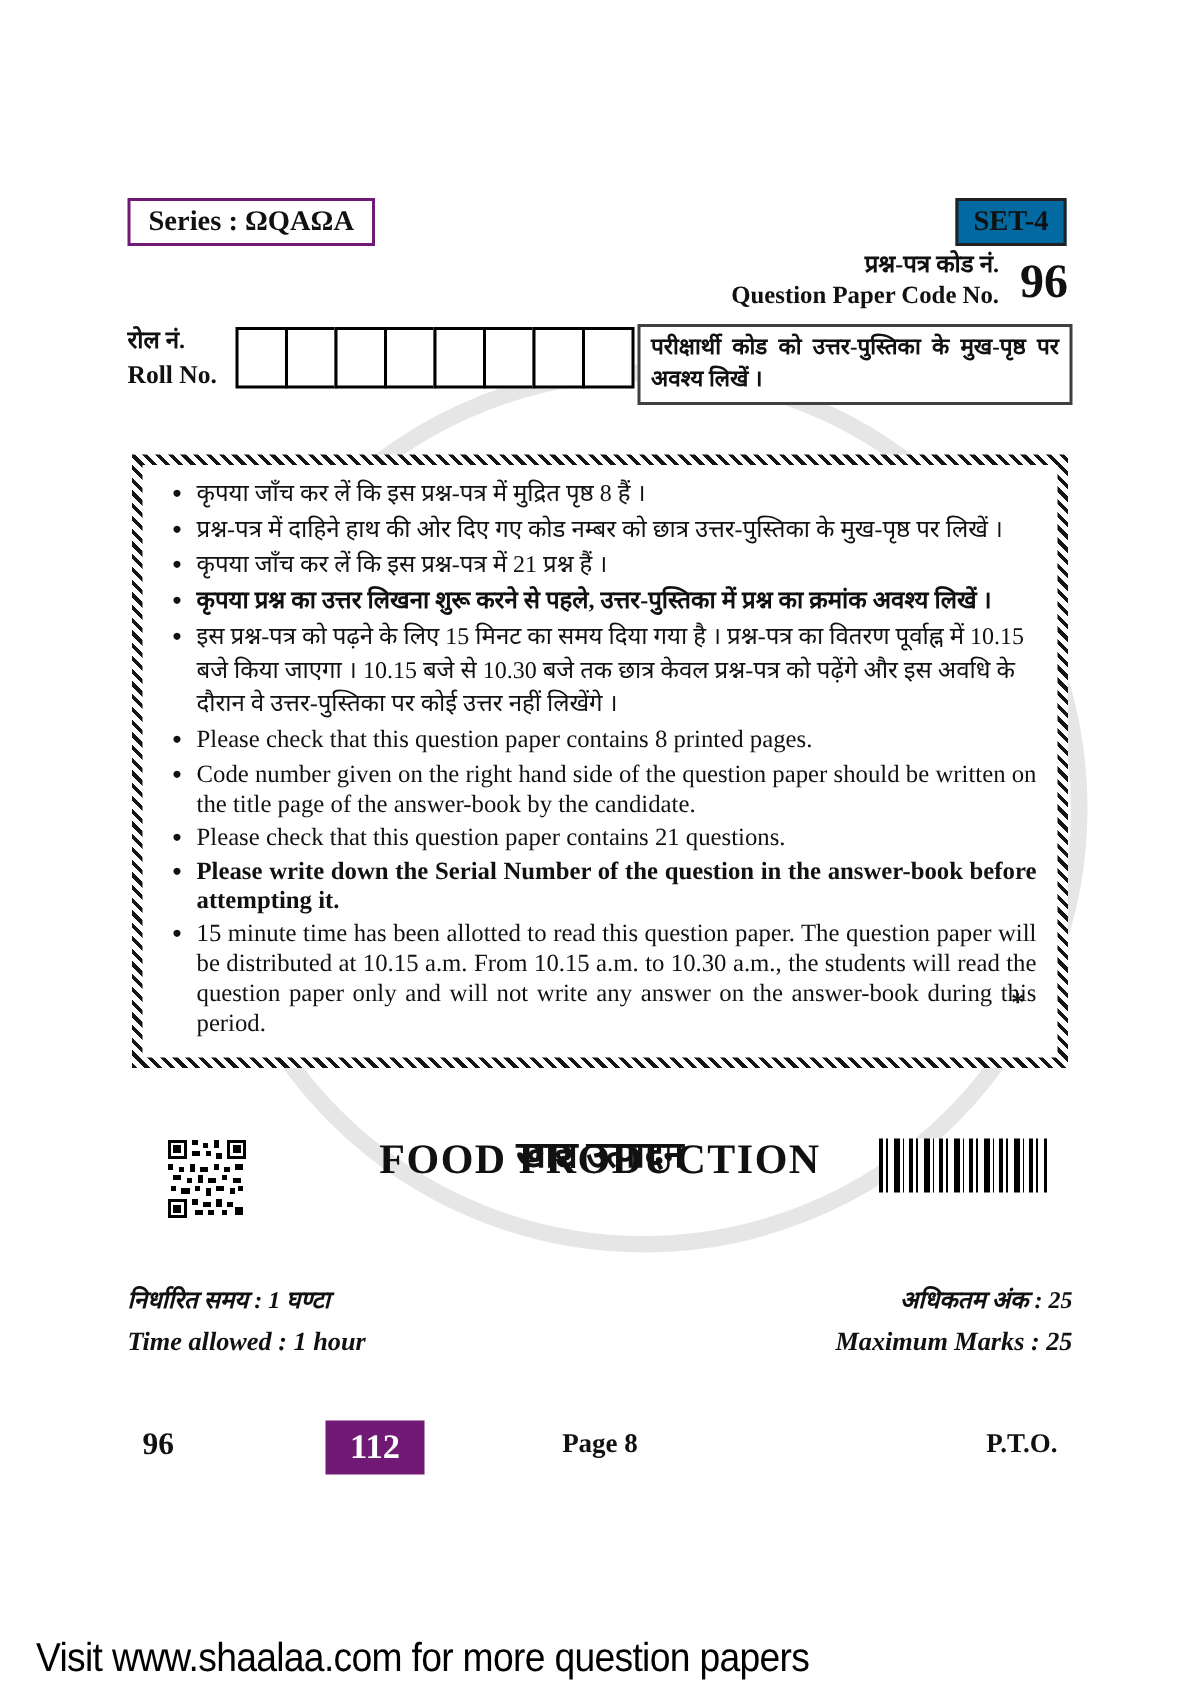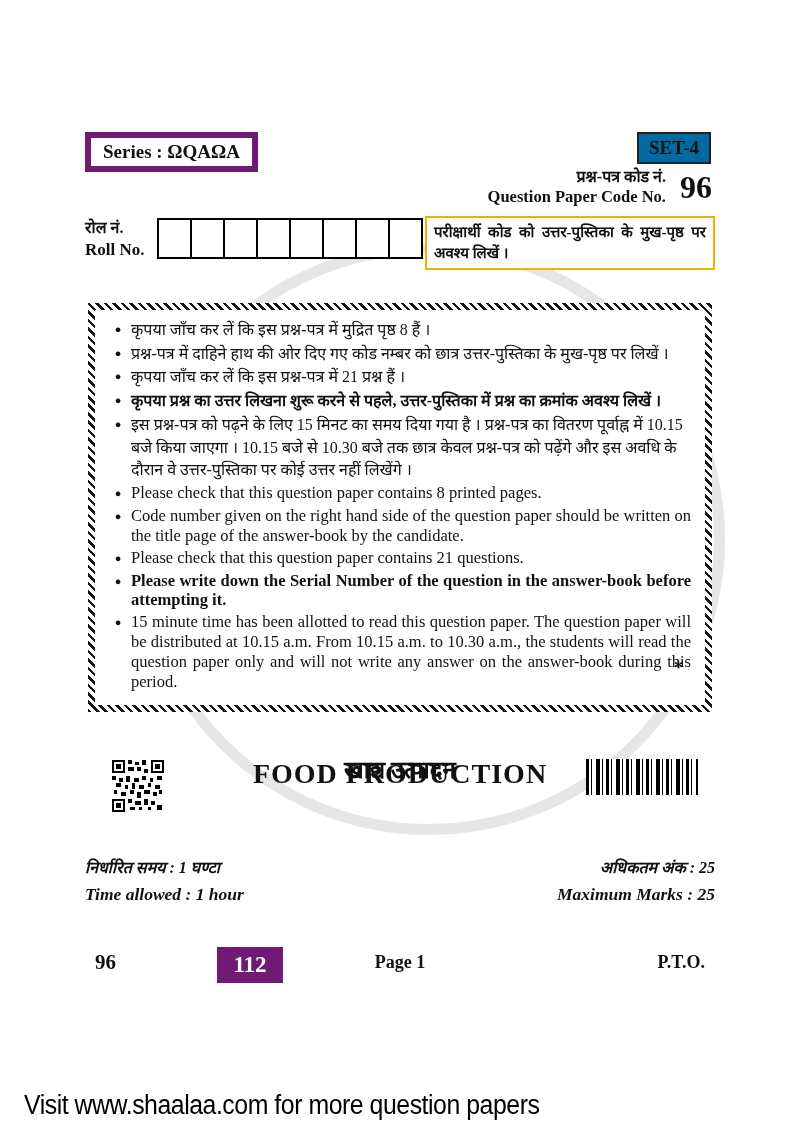--- a/index.html
+++ b/index.html
@@ -14,21 +14,21 @@
   }
   .wm-text{
     position:absolute;left:196px;top:600px;z-index:0;
     font-size:76px;font-weight:bold;color:rgba(170,170,170,.42);
     transform:rotate(-40deg);transform-origin:left center;white-space:nowrap;
     font-family:"Liberation Serif",serif;
   }
   .z{position:relative;z-index:1;}
   
   .series-box{
-    position:absolute;left:85px;top:132px;border:6px solid #701a75;
+    position:absolute;left:85px;top:132px;border:2px solid #701a75;
     padding:3px 12px;font-size:19px;font-weight:bold;background:#fff;
   }
   .set-box{
     position:absolute;left:637px;top:132px;border:2px solid #222;
     padding:3px 10px;font-size:19px;font-weight:bold;background:#0369a1;
   }
   .code-block{
     position:absolute;right:88px;top:167px;display:flex;align-items:center;gap:14px;
   }
   .code-lines{text-align:right;line-height:1.25;}
@@ -37,21 +37,21 @@
   .code-num{font-size:32px;font-weight:bold;}
   
   .roll-row{position:absolute;left:85px;top:216px;display:flex;align-items:flex-start;}
   .roll-labels{line-height:1.3;margin-top:2px;}
   .roll-hi{font-size:16px;font-weight:bold;}
   .roll-en{font-size:17px;font-weight:bold;}
   .roll-cells{display:flex;margin-left:12px;margin-top:2px;}
   .roll-cell{width:31px;height:37px;border:2px solid #000;margin-left:-2px;background:#fff;}
   .roll-cell:first-child{margin-left:0;}
   .code-note-box{
-    position:absolute;left:425px;top:216px;width:272px;border:2px solid #eab308;
+    position:absolute;left:425px;top:216px;width:272px;border:2px solid #404040;
     padding:4px 7px;background:#fff;
   }
   .note-hi{font-size:15px;font-weight:bold;line-height:1.4;text-align:justify;}
   .note-en{font-size:15.5px;line-height:1.22;text-align:justify;}
   
   .inst-frame{
     position:absolute;left:88px;top:303px;width:624px;height:409px;
     background:repeating-linear-gradient(45deg,#151515 0 2.5px,#ffffff 2.5px 6px);
     padding:7px;box-sizing:border-box;
   }
@@ -252,18 +252,18 @@
       <div class="meta-en">Time allowed : 1 hour</div>
     </div>
     <div class="meta-right">
       <div class="meta-hi">अधिकतम अंक : 25</div>
       <div class="meta-en">Maximum Marks : 25</div>
     </div>
   </div>
 
   <div class="footer-96 z">96</div>
   <div class="footer-112 z">112</div>
-  <div class="footer-page z">Page 1</div>
+  <div class="footer-page z">Page 8</div>
   <div class="footer-pto z">P.T.O.</div>
 
   <div class="caption z">Visit www.shaalaa.com for more question papers</div>
 
 </div>
 
 </body></html>

